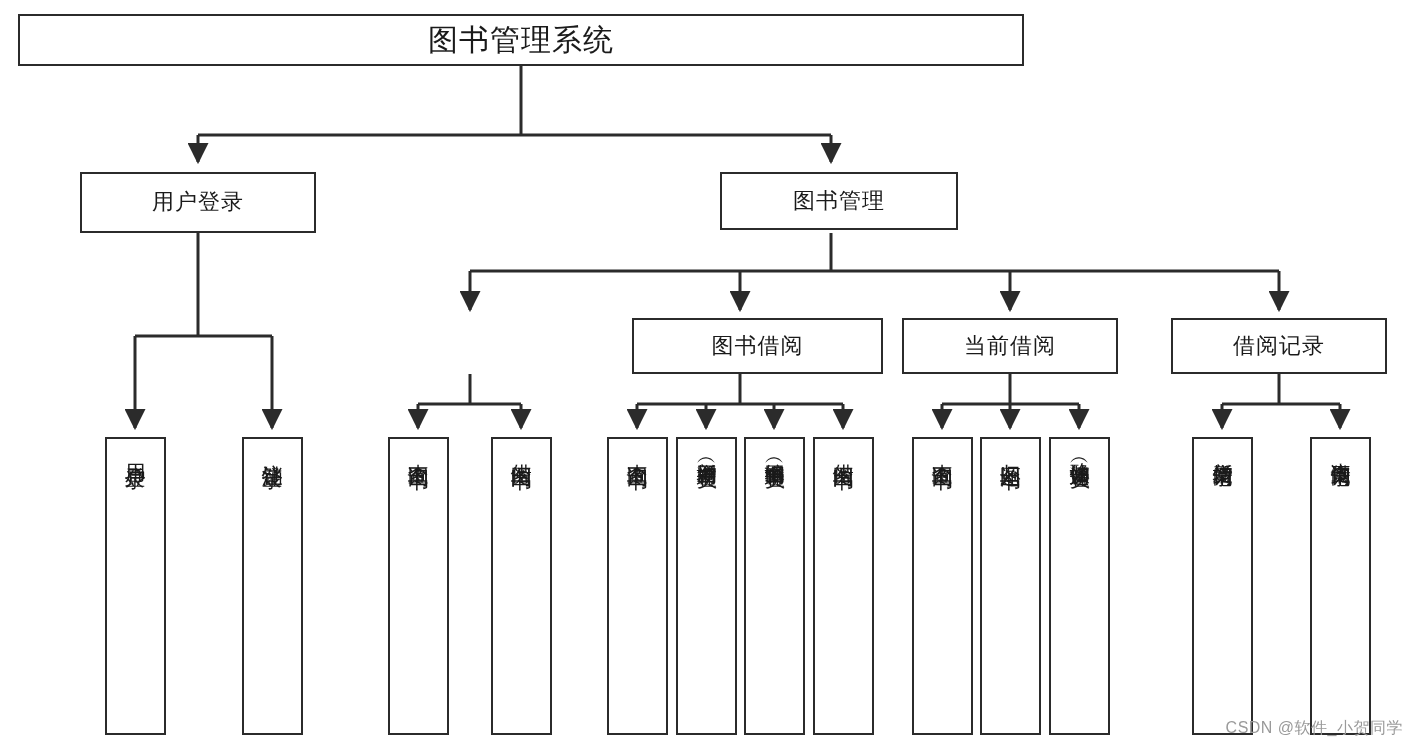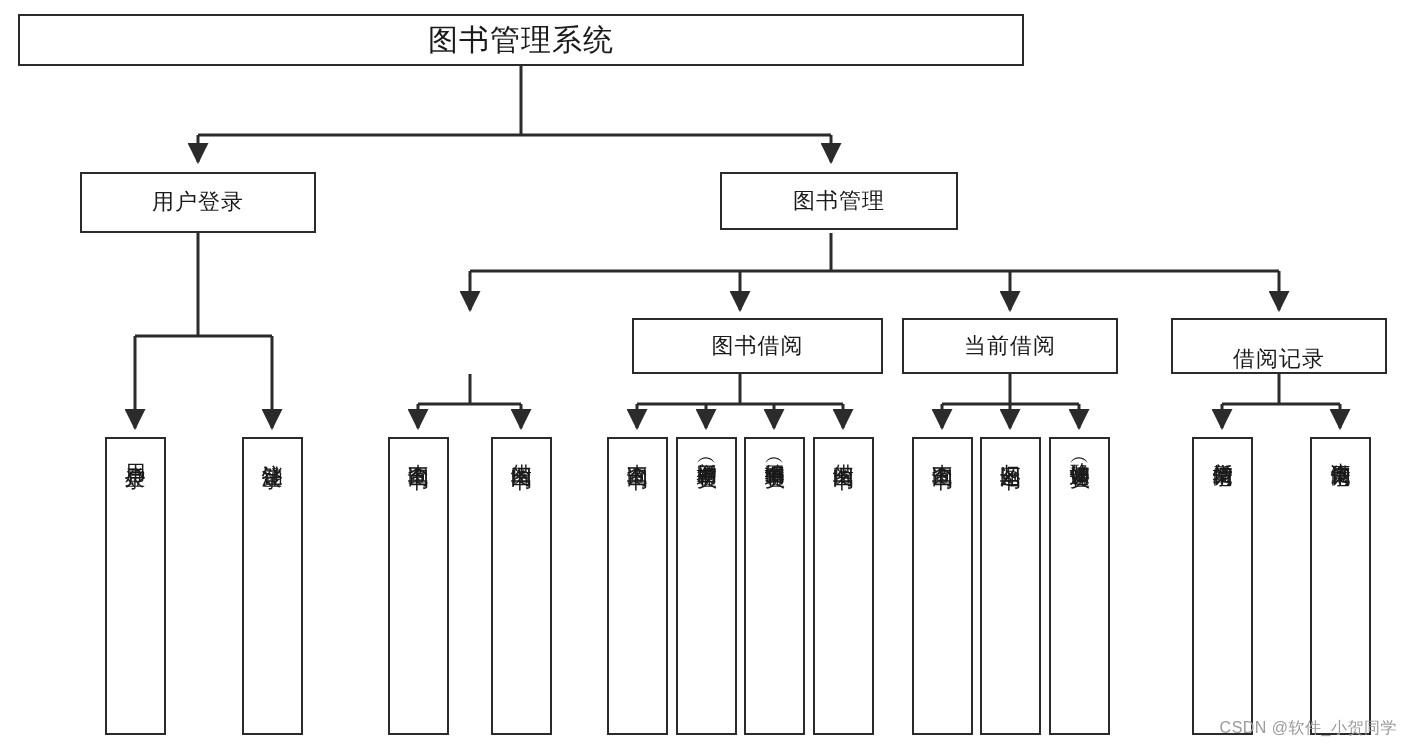--- a/index.html
+++ b/index.html
@@ -57,21 +57,21 @@
     letter-spacing: 2px;
     white-space: nowrap;
   }
   .vtext.tall {
     font-size: 20px;
     letter-spacing: 1px;
     line-height: 1.28;
   }
   .watermark {
     position: absolute;
-    right: 8px;
+    right: 2px;
     bottom: 8px;
     font-size: 16px;
     color: #9a9a9a;
     letter-spacing: 0.5px;
     white-space: nowrap;
   }
 </style>
 </head>
 <body>
 
@@ -141,21 +141,21 @@
 
 
   <div class="node horiz" style="left:632px; top:318px; width:251px; height:56px;">
     <span>图书借阅</span>
   </div>
 
   <div class="node horiz" style="left:902px; top:318px; width:216px; height:56px;">
     <span>当前借阅</span>
   </div>
 
-  <div class="node horiz" style="left:1171px; top:318px; width:216px; height:56px;align-items:flex-end;">
+  <div class="node horiz" style="left:1171px; top:318px; width:216px; height:56px;">
     <span>借阅记录</span>
   </div>
 
   <div class="node vert" style="left:105px; top:437px; width:61px; height:298px;">
     <span class="vtext">用户登录</span>
   </div>
 
   <div class="node vert" style="left:242px; top:437px; width:61px; height:298px;">
     <span class="vtext">注销登录</span>
   </div>

